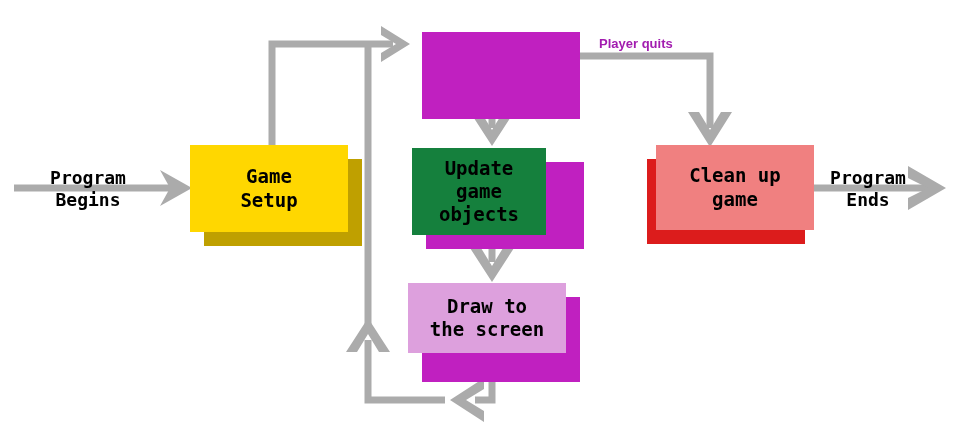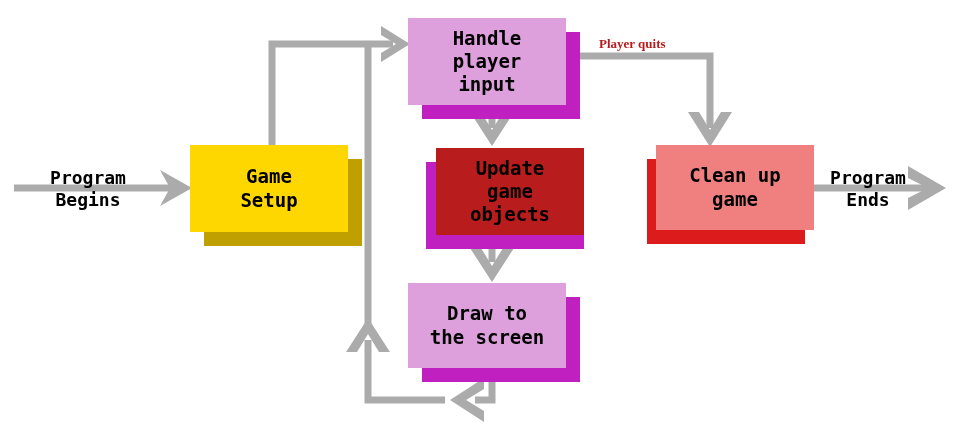--- a/index.html
+++ b/index.html
@@ -8,22 +8,22 @@
   #stage{position:relative;width:966px;height:428px;background:#fff;}
 
   .node{position:absolute;box-sizing:border-box;display:flex;
         align-items:center;justify-content:center;text-align:center;
         font-family:"DejaVu Sans Mono","Liberation Mono",monospace;
         font-size:19px;font-weight:bold;color:#000;line-height:1.22;
         letter-spacing:0px;white-space:pre-line;z-index:3;}
   .shadow{position:absolute;z-index:2;}
 
   .edge-label{position:absolute;z-index:4;
-        font-family:Liberation Serif, serif;
-        font-size:13px;font-weight:bold;color:#b91c1c;white-space:nowrap;}
+        font-family:Liberation Sans, sans-serif;
+        font-size:13px;font-weight:bold;color:#a21caf;white-space:nowrap;}
   .io-label{position:absolute;z-index:4;
         font-family:"DejaVu Sans Mono","Liberation Mono",monospace;
         font-size:18px;font-weight:bold;color:#000;line-height:1.2;
         text-align:center;white-space:pre-line;}
 
   svg#wires{position:absolute;left:0;top:0;width:966px;height:428px;z-index:1;}
 </style>
 </head>
 <body>
 
@@ -70,29 +70,26 @@
 
   <div class="shadow" style="left:204px;top:159px;width:158px;height:87px;background:#BFA000;"></div>
   <div class="shadow" style="left:422px;top:32px;width:158px;height:87px;background:#C020C0;"></div>
   <div class="shadow" style="left:426px;top:162px;width:158px;height:87px;background:#C020C0;"></div>
   <div class="shadow" style="left:422px;top:297px;width:158px;height:85px;background:#C020C0;"></div>
   <div class="shadow" style="left:647px;top:159px;width:158px;height:85px;background:#DC1C1C;"></div>
 
   <div class="node" style="left:190px;top:145px;width:158px;height:87px;background:#FFD700;">Game
 Setup</div>
 
-  <div class="node" style="left:408px;top:18px;width:158px;height:87px;background:#DDA0DD;">Handle
-player
-input</div>
 
-  <div class="node" style="left:436px;top:148px;width:148px;height:87px;background:#b91c1c;">Update
+  <div class="node" style="left:412px;top:148px;width:134px;height:87px;background:#15803d;">Update
 game
 objects</div>
 
-  <div class="node" style="left:408px;top:283px;width:158px;height:85px;background:#DDA0DD;">Draw to
+  <div class="node" style="left:408px;top:283px;width:158px;height:70px;background:#DDA0DD;">Draw to
 the screen</div>
 
   <div class="node" style="left:656px;top:145px;width:158px;height:85px;background:#F08080;">Clean up
 game</div>
 
   <div class="io-label" style="left:18px;top:167px;width:140px;">Program
 Begins</div>
 
   <div class="io-label" style="left:808px;top:167px;width:120px;">Program
 Ends</div>

